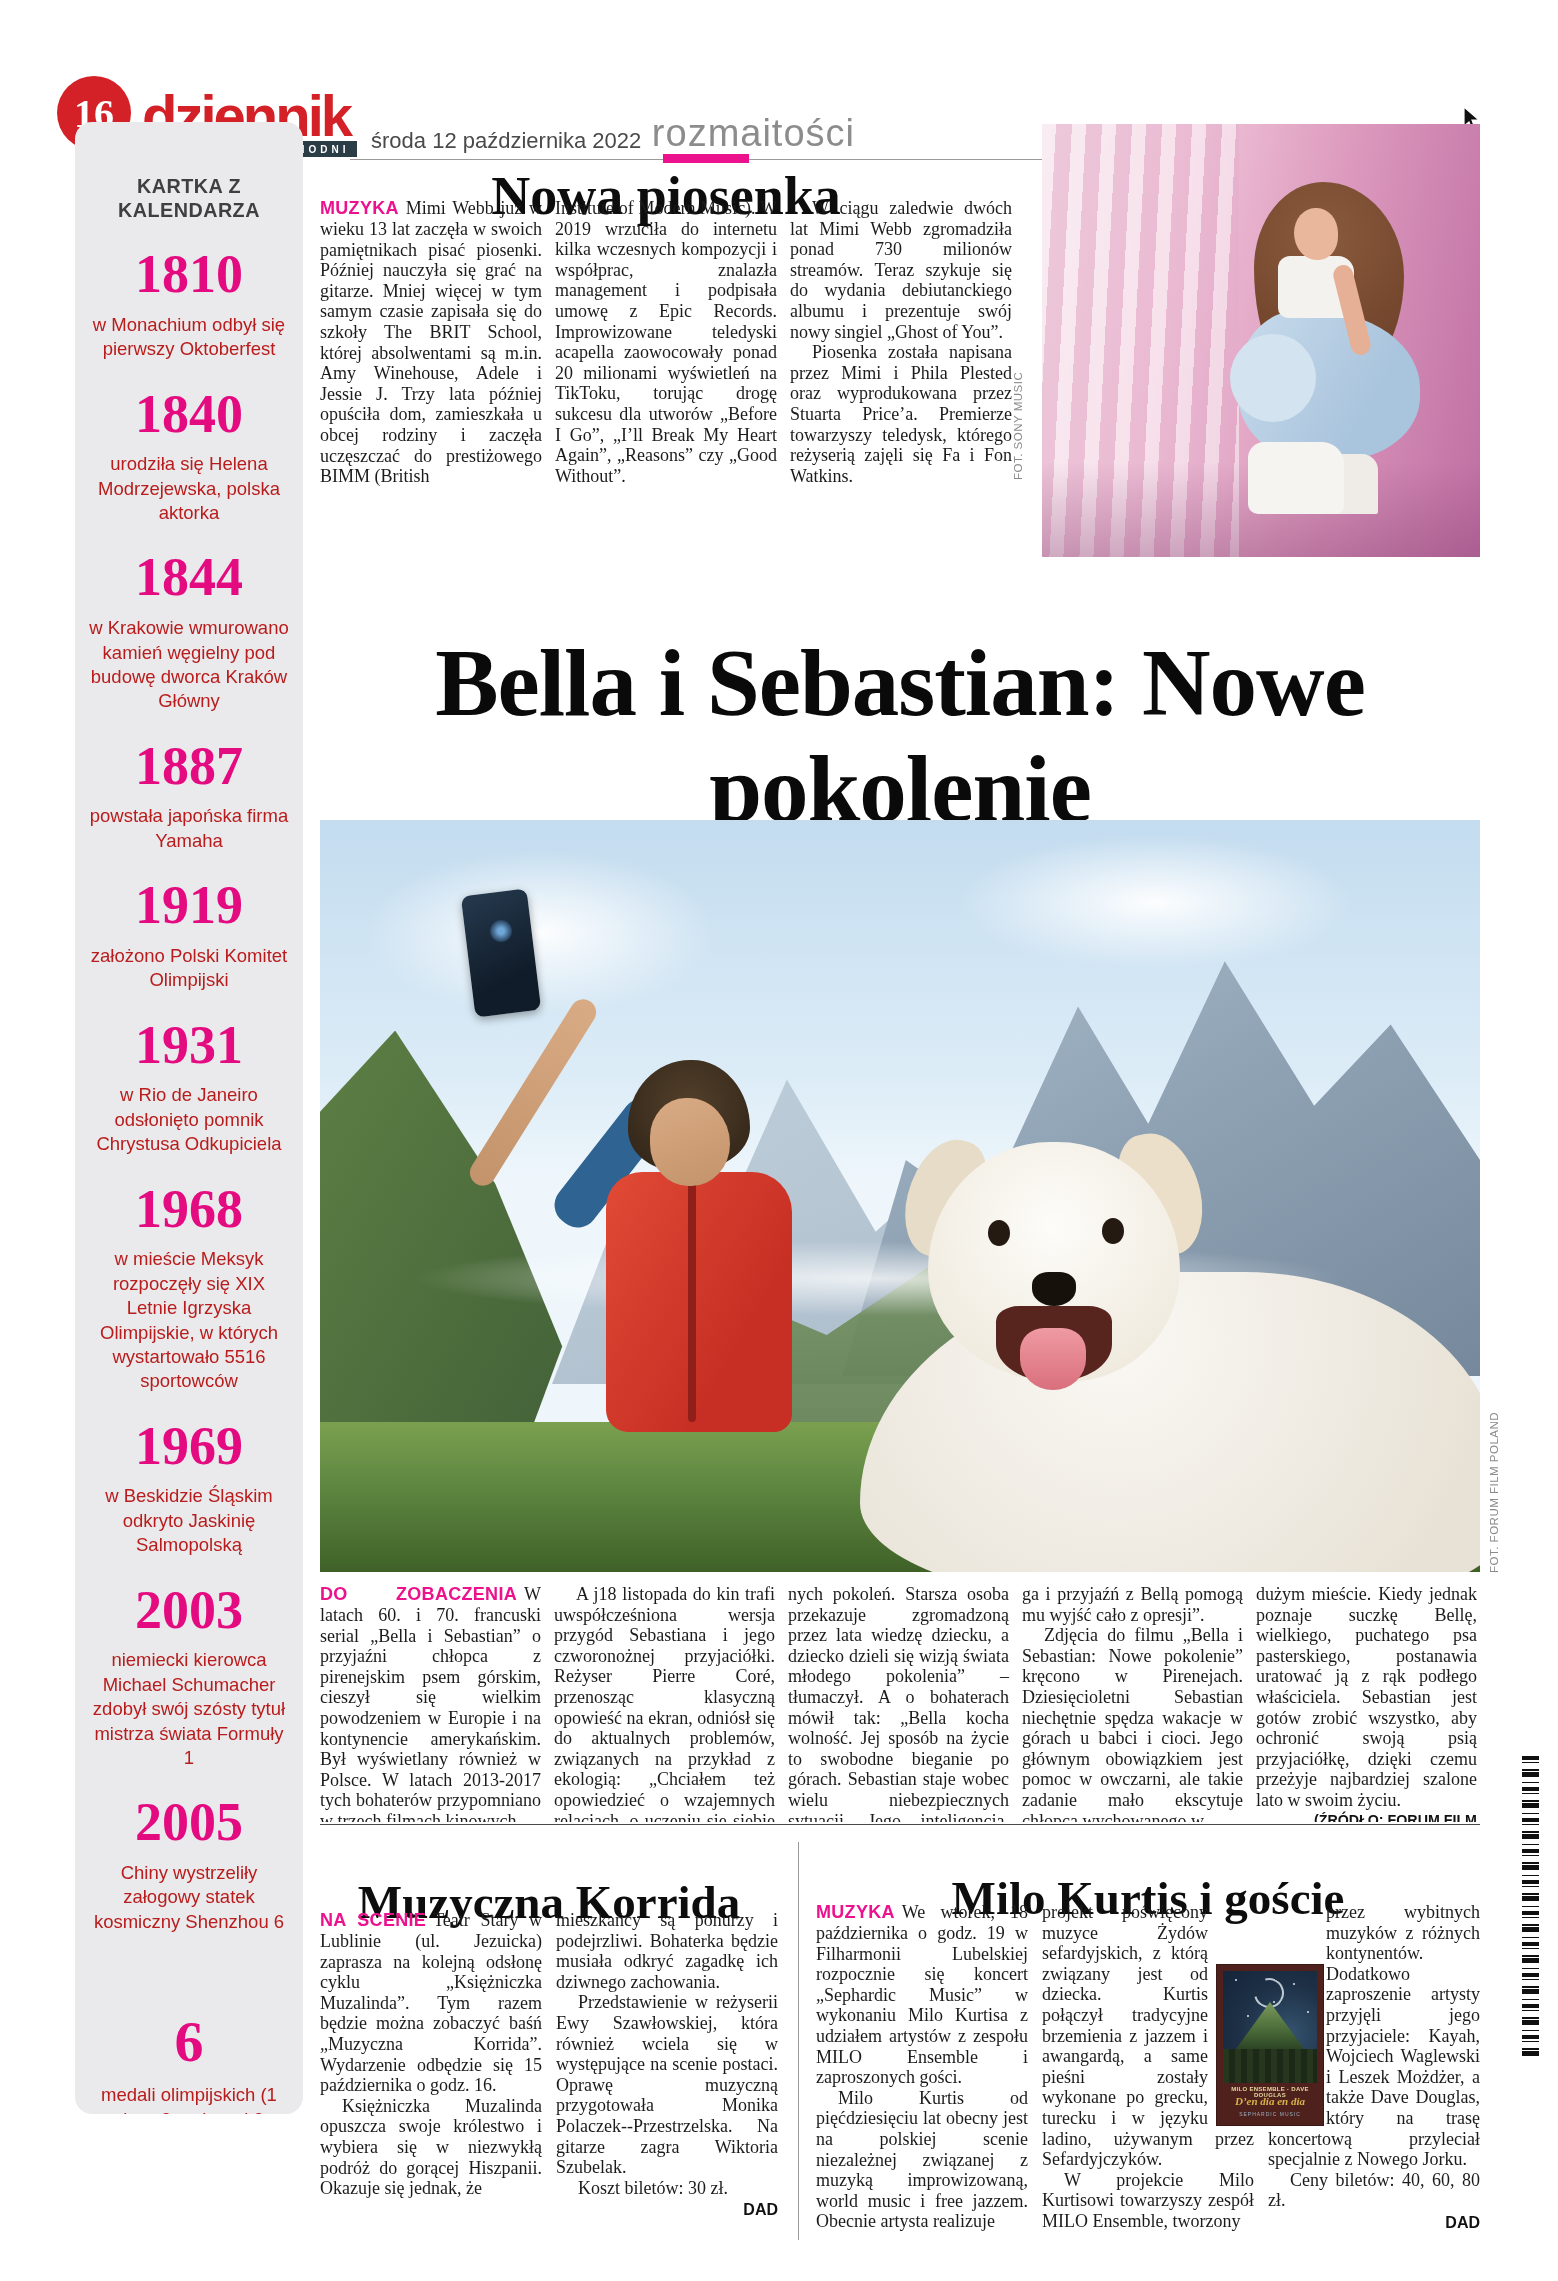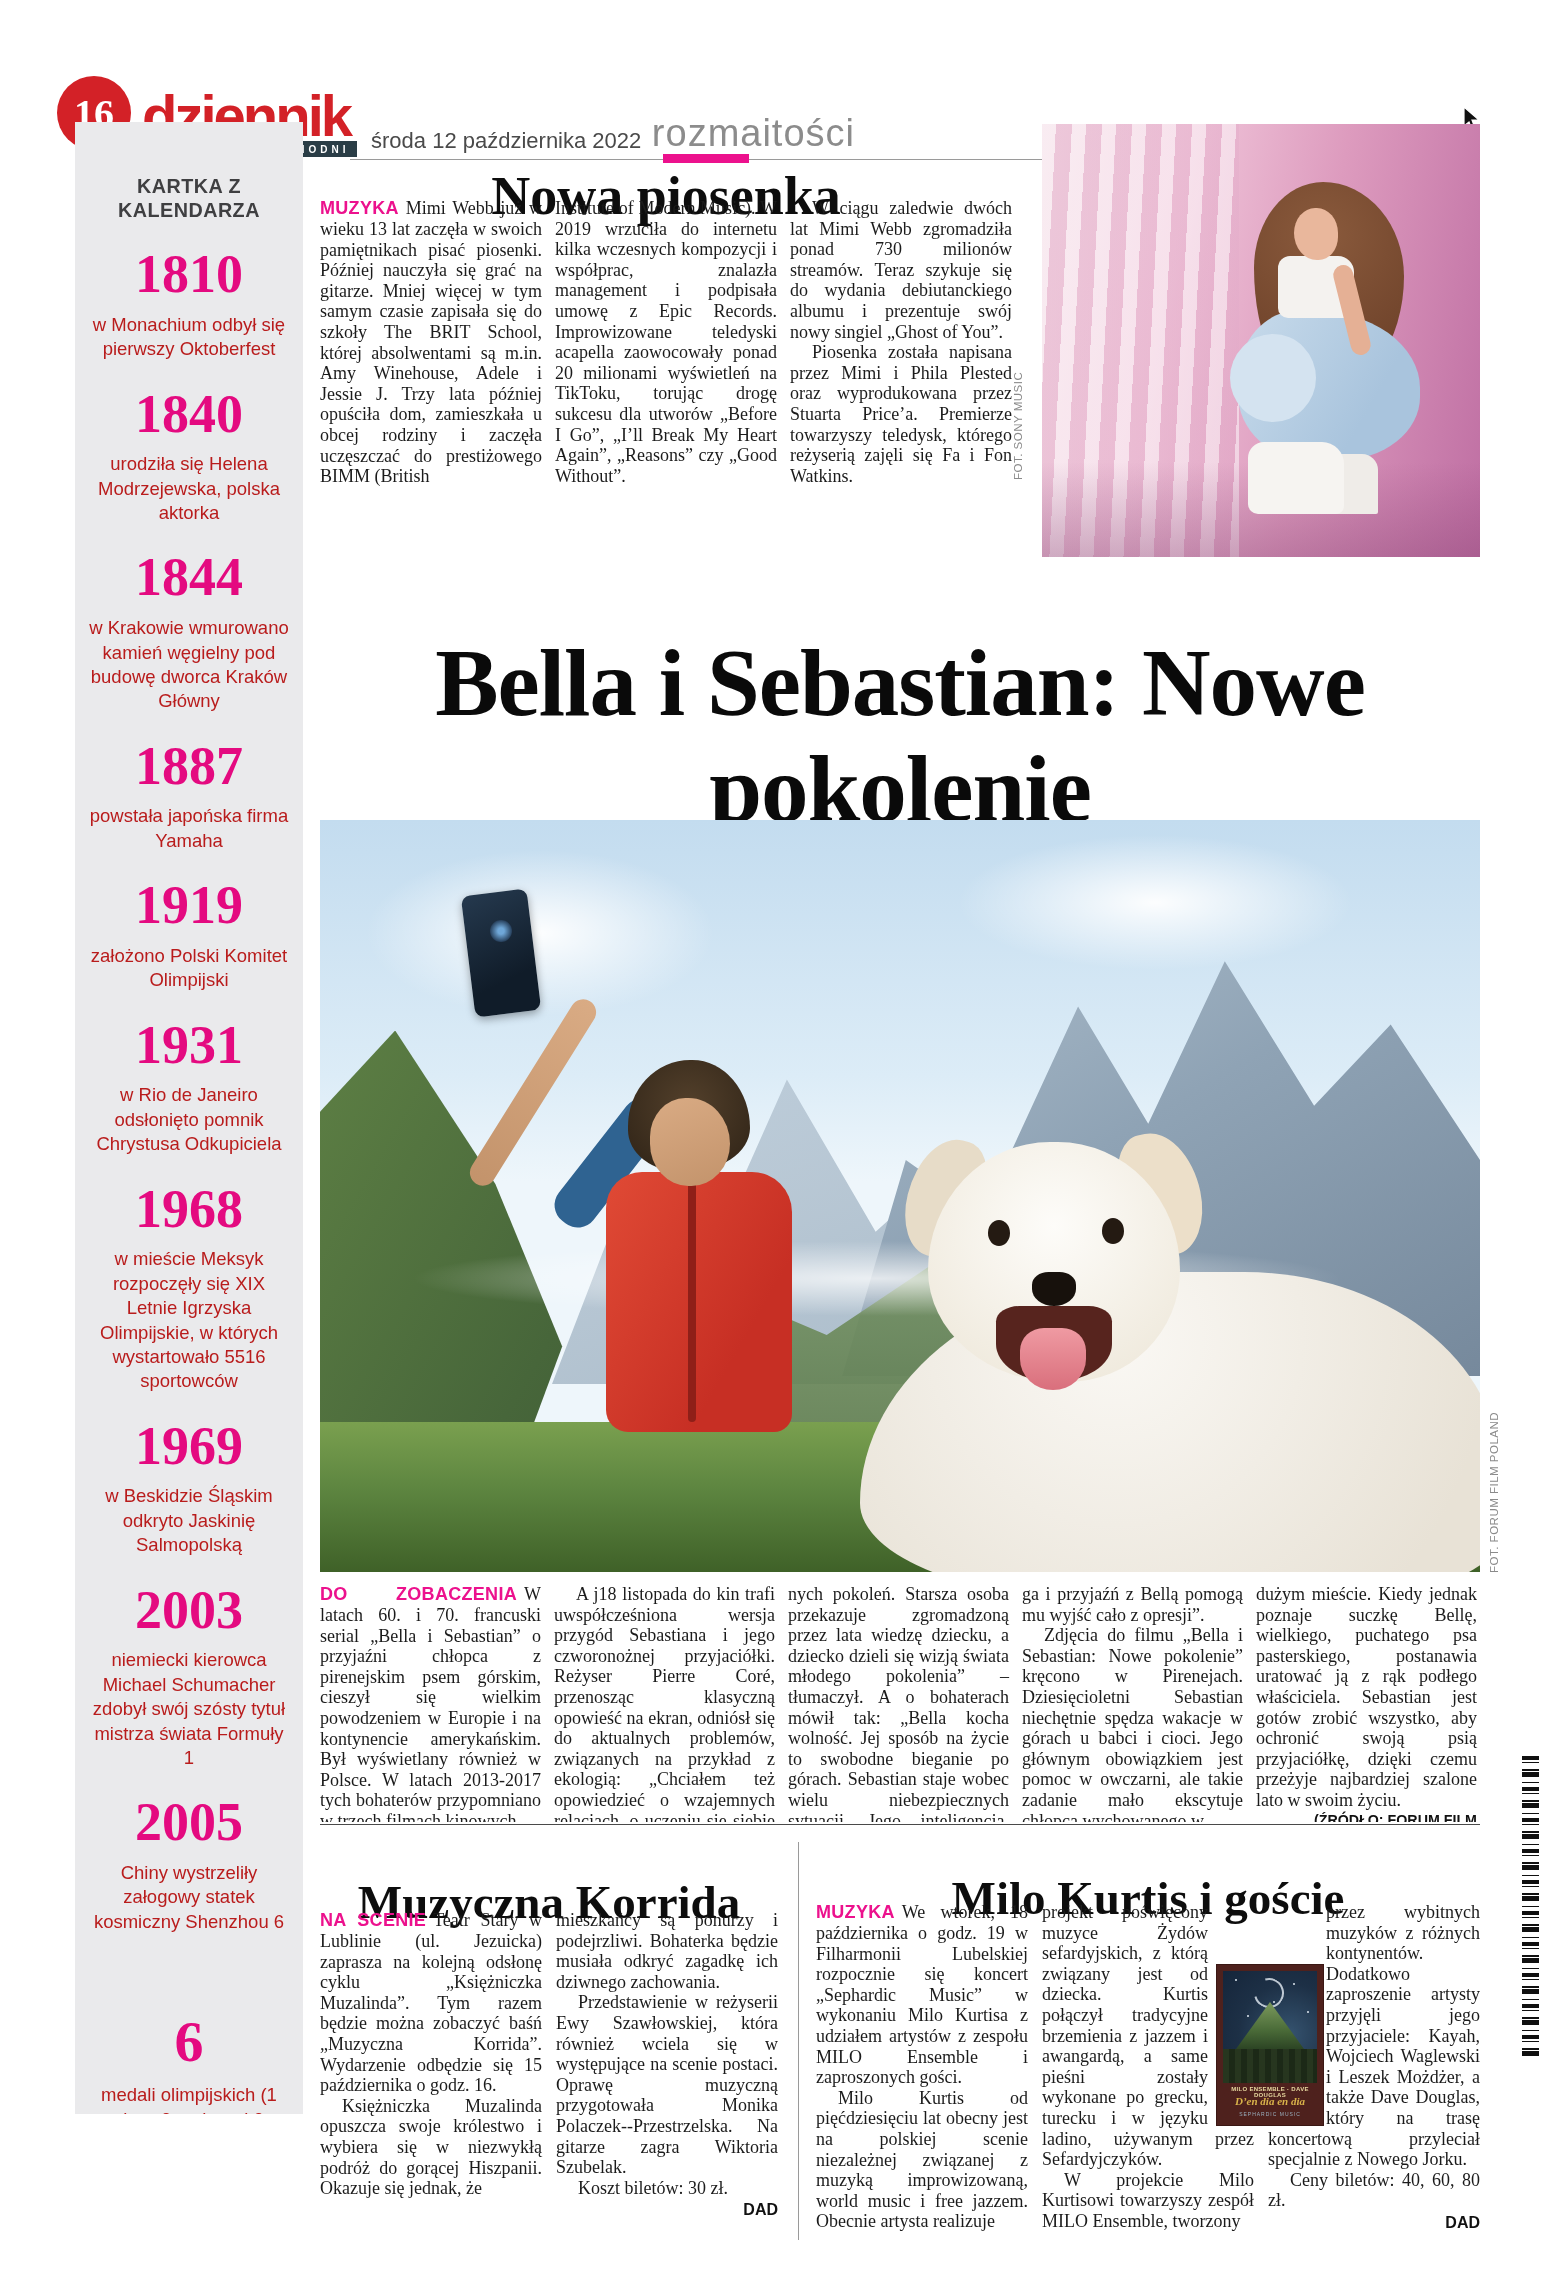--- a/index.html
+++ b/index.html
@@ -18,21 +18,21 @@
   .hline{position:absolute;left:350px;top:159px;width:1130px;height:1px;background:#9a9a9a;}
   .section{position:absolute;left:555px;top:112px;width:300px;text-align:right;
            font:38px "Liberation Sans",sans-serif;color:#8c8c8c;letter-spacing:1px;}
   .section-bar{position:absolute;left:663px;top:154px;width:86px;height:9px;background:#ec118d;}
   .website{position:absolute;right:78px;top:129px;font:21px "Liberation Sans",sans-serif;color:#3c3c3c;}
   .website b{color:#111;}
   .cursor{position:absolute;left:1462px;top:106px;width:22px;height:26px;}
 
   
   .sidebar{position:absolute;left:75px;top:122px;width:228px;height:1992px;background:#eaeaec;
-           overflow:hidden;text-align:center;}
+           overflow:hidden;text-align:center;border-radius:17px;}
   .cal-title{margin-top:52px;display:inline-block;font:700 21px "Liberation Sans",sans-serif;
              color:#3f3f41;letter-spacing:.5px;transform:scaleX(.94);}
   .cal-entry{margin-top:24px;}
   .cal-year{font:700 54px "Liberation Serif",serif;color:#e40a80;line-height:1.05;margin-bottom:10px;}
   .cal-text{font:18.5px "Liberation Sans",sans-serif;color:#b91c1c;line-height:1.32;padding:0 13px;}
   .cal-entry:last-child{margin-top:78px;}
   .cal-entry:last-child .cal-year{font-size:58px;}
 
   
   .t-title{font:700 54px "Liberation Serif",serif;color:#0d0d0d;text-align:center;line-height:1;}

